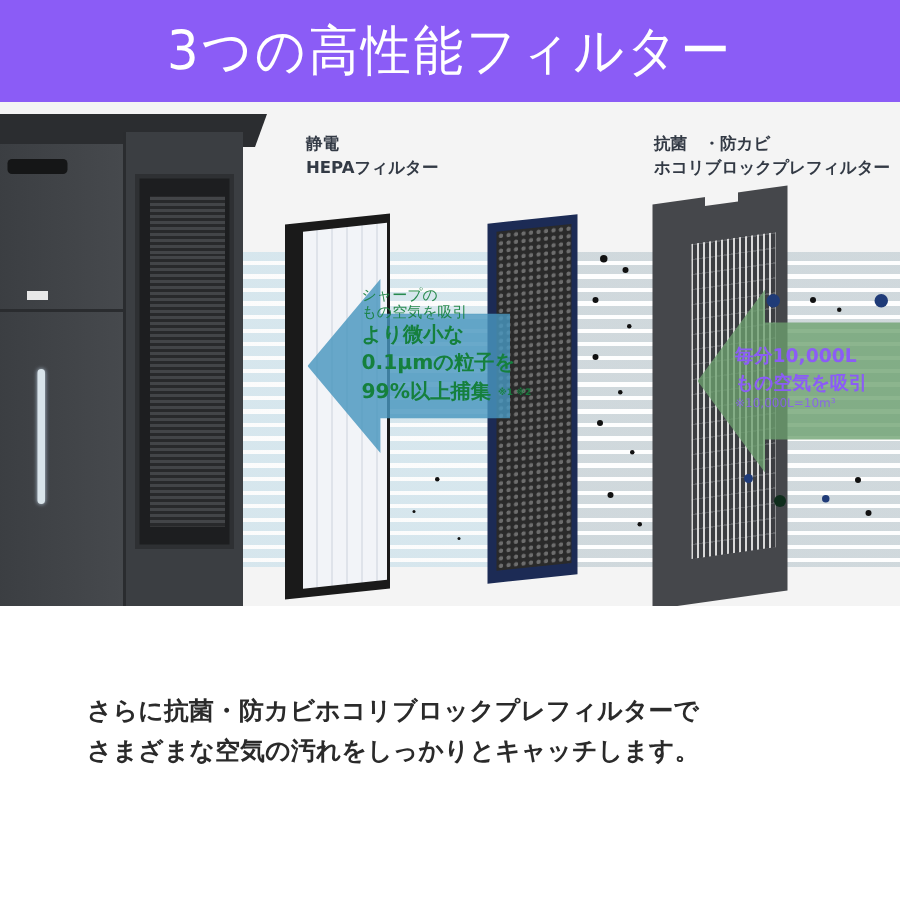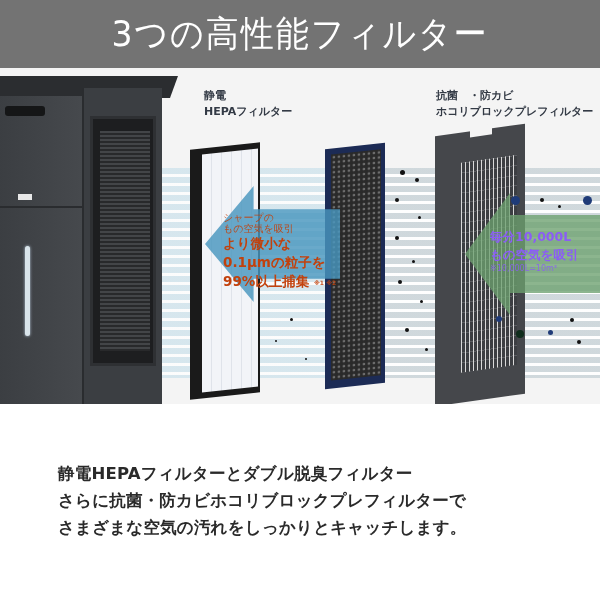--- a/index.html
+++ b/index.html
@@ -1,21 +1,21 @@
 <!DOCTYPE html>
 <html><head>
 <meta charset="utf-8">
 <style>
   * { margin: 0; padding: 0; box-sizing: border-box; }
   html, body { width: 600px; height: 600px; background: #ffffff; overflow: hidden; }
   body { font-family: "DejaVu Sans", "Liberation Sans", sans-serif; position: relative; }
 
   .title-bar {
     position: absolute; left: 0; top: 0; width: 600px; height: 68px;
-    background: #737373;
+    background: #8b5cf6;
     display: flex; align-items: center; justify-content: center;
   }
   .title-bar h1 {
     color: #ffffff; font-size: 36px; font-weight: normal; letter-spacing: 2px;
     font-family: "DejaVu Sans", sans-serif;
     transform: scaleX(0.92);
   }
 
   .photo {
     position: absolute; left: 0; top: 68px; width: 600px; height: 336px;
@@ -81,21 +81,21 @@
 
   
   .dot { position: absolute; border-radius: 50%; background: #111; }
   .dot.blue { background: #1f3b78; }
   .dot.green { background: #0f2d1c; }
 
   
   .arrow-blue { position: absolute; left: 205px; top: 118px; width: 135px; height: 116px;
     background: rgba(72,150,190,0.82);
     clip-path: polygon(0 50%, 36% 0, 36% 20%, 100% 20%, 100% 80%, 36% 80%, 36% 100%); }
-  .blue-text { position: absolute; left: 223px; top: 124px; width: 120px; color: #c2410c; margin-top: 20px; }
+  .blue-text { position: absolute; left: 241px; top: 124px; width: 120px; color: #15803d; }
   .blue-text .small { font-size: 10px; line-height: 11px; opacity: .9; }
   .blue-text .big { font-size: 13.5px; line-height: 19px; font-weight: bold; }
   .blue-text .note { font-size: 6px; vertical-align: middle; opacity: .9; }
 
   .arrow-green { position: absolute; left: 465px; top: 125px; width: 150px; height: 122px;
     background: rgba(108,160,110,0.78);
     clip-path: polygon(0 50%, 30% 0, 30% 18%, 100% 18%, 100% 82%, 30% 82%, 30% 100%); }
   .green-text { position: absolute; left: 490px; top: 160px; width: 110px; color: #8b5cf6; }
   .green-text .big { font-size: 12.5px; line-height: 18px; font-weight: bold; }
   .green-text .note { font-size: 8px; opacity: .85; }
@@ -184,16 +184,15 @@
     <div>静電</div>
     <div>HEPAフィルター</div>
   </div>
   <div class="label" style="left:436px;top:20px">
     <div>抗菌　・防カビ</div>
     <div>ホコリブロックプレフィルター</div>
   </div>
 </div>
 
 <div class="desc">
-  <p>静電HEPAフィルターとダブル脱臭フィルター</p>
   <p>さらに抗菌・防カビホコリブロックプレフィルターで</p>
   <p>さまざまな空気の汚れをしっかりとキャッチします。</p>
 </div>
 
 </body></html>

